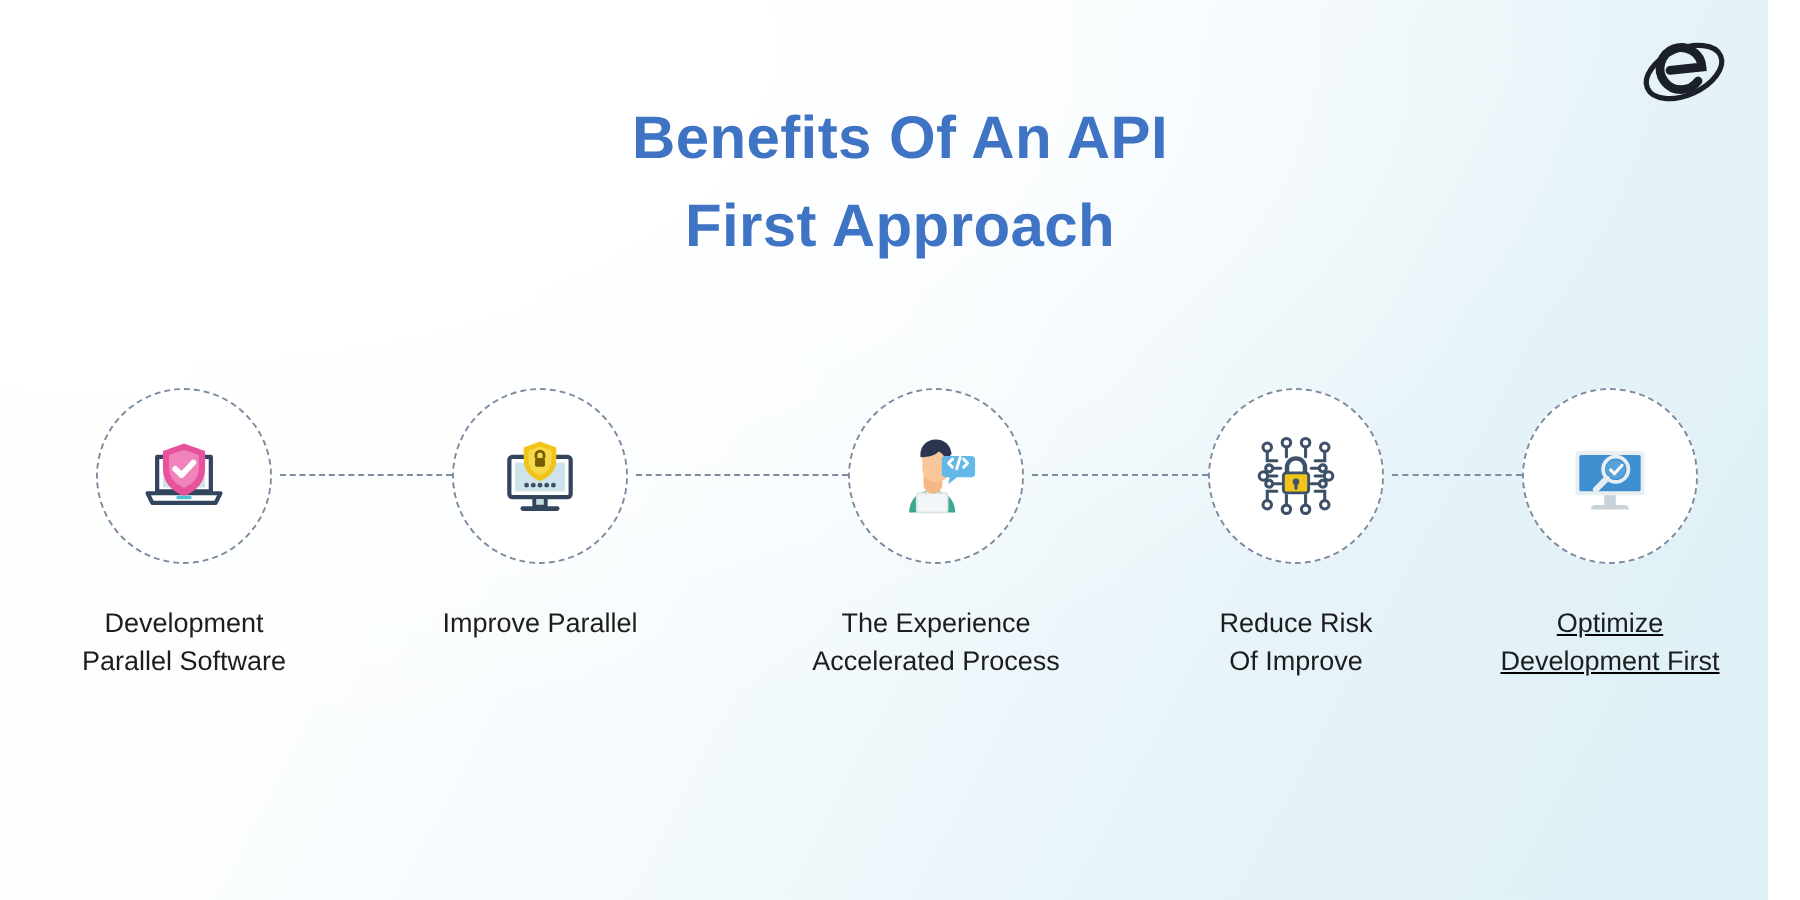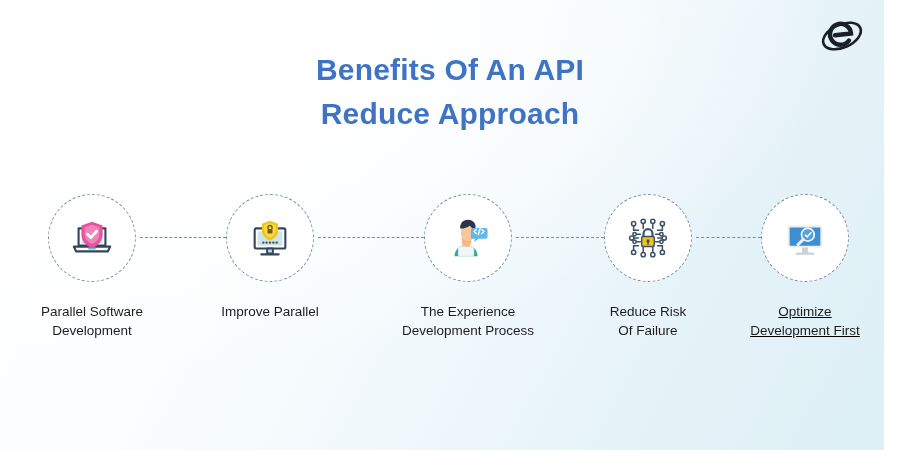--- a/index.html
+++ b/index.html
@@ -107,21 +107,21 @@
 
   <div id="logo">
     <svg viewBox="0 0 48 48" width="48" height="48" aria-hidden="true">
       <ellipse cx="24" cy="24" rx="20" ry="11.5" transform="rotate(-24 24 24)" fill="none" stroke="#1b1f2a" stroke-width="2.6"></ellipse>
       <path d="M31 28.5 A10.5 10.5 0 1 1 33 21.5 L17 23.2" fill="none" stroke="#1b1f2a" stroke-width="4.4" stroke-linecap="round"></path>
     </svg>
   </div>
 
   <div id="title">
     <span class="tline">Benefits Of An API</span>
-    <span class="tline">Reduce Approach</span>
+    <span class="tline">First Approach</span>
   </div>
 
   <div id="steps">
 
     <div class="connector" style="left:140px; width:86px;"></div>
     <div class="connector" style="left:318px; width:106px;"></div>
     <div class="connector" style="left:516px; width:88px;"></div>
     <div class="connector" style="left:696px; width:65px;"></div>
 
     <div class="step" style="left:92px;">
@@ -130,22 +130,22 @@
           <path d="M10 14h28v18H10z" fill="#ffffff" stroke="#33455c" stroke-width="2.2" stroke-linejoin="round"></path>
           <path d="M5 33h38l-2.5 5H7.5z" fill="#ffffff" stroke="#33455c" stroke-width="2.2" stroke-linejoin="round"></path>
           <path d="M13 17h22v13H13z" fill="#cfe3ea"></path>
           <rect x="20" y="34.3" width="8" height="1.8" rx="0.9" fill="#4fc3d9"></rect>
           <path d="M24 7l11 4v9c0 7.2-4.7 12.2-11 14.4C17.7 32.2 13 27.2 13 20v-9z" fill="#e8519b"></path>
           <path d="M24 10.3l7.8 2.8v6.6c0 5.2-3.3 8.8-7.8 10.4-4.5-1.6-7.8-5.2-7.8-10.4v-6.6z" fill="#f083b9"></path>
           <path d="M19.4 20.2l3.3 3.4 6.2-6.6" fill="none" stroke="#ffffff" stroke-width="3" stroke-linecap="round" stroke-linejoin="round"></path>
         </svg>
       </div>
       <div class="caption">
+        <span class="cline">Development</span>
         <span class="cline">Parallel Software</span>
-        <span class="cline">Development</span>
       </div>
     </div>
 
     <div class="step" style="left:270px;">
       <div class="bubble">
         <svg class="glyph" viewBox="0 0 48 48">
           <rect x="8" y="14" width="32" height="21" rx="1.6" fill="#ffffff" stroke="#33455c" stroke-width="2.2"></rect>
           <rect x="11" y="17" width="26" height="15" fill="#cfe3ea"></rect>
           <path d="M21 35h6v5h-6z" fill="#c2d8e0" stroke="#33455c" stroke-width="2" stroke-linejoin="round"></path>
           <path d="M15 41h18" stroke="#33455c" stroke-width="2.4" stroke-linecap="round"></path>
@@ -180,21 +180,21 @@
           <path d="M31 21.5h13.4a2 2 0 0 1 2 2v7.2a2 2 0 0 1-2 2H37l-4.6 3.6.7-3.6H31a2 2 0 0 1-2-2v-7.2a2 2 0 0 1 2-2z" transform="translate(-2 -8)" fill="#63b8e8"></path>
           <g stroke="#ffffff" stroke-width="1.5" fill="none" stroke-linecap="round" stroke-linejoin="round">
             <path d="M32.6 15.2l-2.1 2.1 2.1 2.1"></path>
             <path d="M38.4 15.2l2.1 2.1-2.1 2.1"></path>
             <path d="M36.6 14.3l-1.8 6"></path>
           </g>
         </svg>
       </div>
       <div class="caption">
         <span class="cline">The Experience</span>
-        <span class="cline">Development Process</span>
+        <span class="cline">Accelerated Process</span>
       </div>
     </div>
 
     <div class="step" style="left:648px;">
       <div class="bubble">
         <svg class="glyph" viewBox="0 0 48 48">
           <g stroke="#3c5168" stroke-width="1.6" fill="none" stroke-linecap="round">
             <path d="M9 11v5h5"></path>
               <path d="M19 8v6"></path>
               <path d="M29 8v6"></path>
@@ -227,21 +227,21 @@
               <circle cx="38" cy="28" r="1.8"></circle>
           </g>
           <path d="M19.3 22.6v-3.1a4.7 4.7 0 0 1 9.4 0v3.1" fill="none" stroke="#3c5168" stroke-width="2.3"></path>
           <rect x="17.4" y="22.4" width="13.2" height="10.4" rx="1.6" fill="#f0c419" stroke="#3c5168" stroke-width="1.5"></rect>
           <circle cx="24" cy="27" r="1.7" fill="#3c5168"></circle>
           <path d="M24 27.8v2.6" stroke="#3c5168" stroke-width="1.6" stroke-linecap="round"></path>
         </svg>
       </div>
       <div class="caption">
         <span class="cline">Reduce Risk</span>
-        <span class="cline">Of Failure</span>
+        <span class="cline">Of Improve</span>
       </div>
     </div>
 
     <div class="step" style="left:805px;text-decoration:underline;">
       <div class="bubble">
         <svg class="glyph" viewBox="0 0 48 48">
           <rect x="6" y="11" width="36" height="23" rx="1.8" fill="#e9eef1"></rect>
           <rect x="8" y="13" width="32" height="19" rx="1" fill="#3f8fd0"></rect>
           <path d="M21 34h6v5.5h-6z" fill="#c8d2d8"></path>
           <path d="M14 41.5h20c0-1.5-1.2-2.4-2.8-2.4H16.8c-1.6 0-2.8.9-2.8 2.4z" fill="#c8d2d8"></path>

